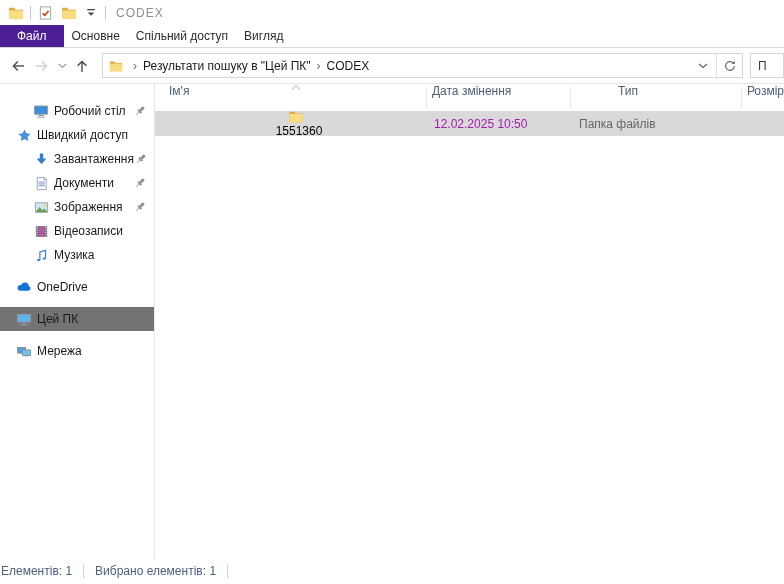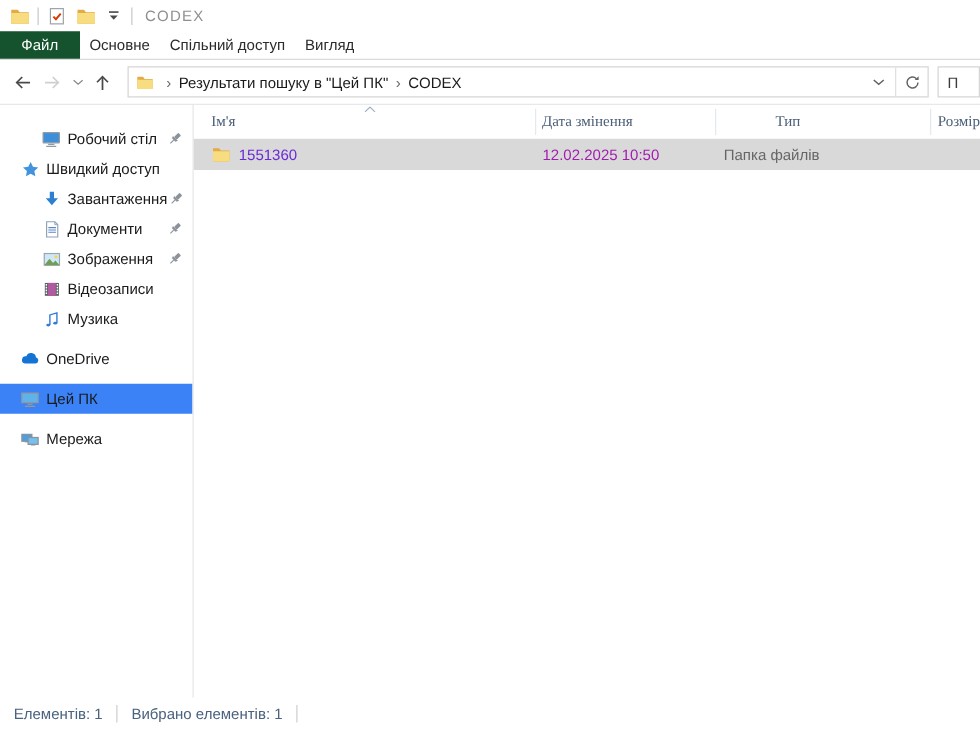--- a/index.html
+++ b/index.html
@@ -10,68 +10,68 @@
   
   .titlebar { height:25px; display:flex; align-items:center; padding-left:7px; flex:none; }
   .titlebar .qat-icon { width:17px; height:17px; display:flex; align-items:center; justify-content:center; }
   .titlebar .sep { width:1px; height:14px; background:#c9c9c9; margin:0 6px; }
   .title-text { color:#8f8f8f; font-size:12px; letter-spacing:1px; margin-left:4px; }
   .qat-drop { margin-left:5px; }
 
   
   .tabstrip { height:23px; display:flex; align-items:stretch; border-bottom:1px solid #d9d9d9; flex:none; }
   .tab { display:flex; align-items:center; padding:0 8px; color:#2b2b2b; cursor:default; }
-  .tab.active { background:#14532d; color:#fff; padding:0 17px; }
+  .tab.active { background:#4c1d95; color:#fff; padding:0 17px; }
 
   
   .navbar { height:36px; display:flex; align-items:center; padding:0 0 0 6px; border-bottom:1px solid #e8e8e8; flex:none; }
   .nav-btn { width:24px; height:24px; display:flex; align-items:center; justify-content:center; flex:none; }
   .nav-btn.small { width:16px; }
   .addressbar { flex:1; height:25px; border:1px solid #d6d6d6; display:flex; align-items:center; margin-left:8px; margin-right:7px; background:#fff; min-width:0; }
   .addressbar .crumb-icon { margin:0 4px 0 6px; display:flex; }
   .crumb-sep { color:#6a6a6a; padding:0 6px; font-size:12px; }
   .crumb { color:#1a1a1a; white-space:nowrap; }
   .addr-right { margin-left:auto; display:flex; align-items:center; height:100%; }
   .addr-drop { width:26px; height:100%; display:flex; align-items:center; justify-content:center; }
   .addr-refresh { width:26px; height:100%; border-left:1px solid #e0e0e0; display:flex; align-items:center; justify-content:center; }
   .searchbox { width:34px; height:25px; border:1px solid #d6d6d6; flex:none; display:flex; align-items:center; padding-left:7px; color:#3c3c3c; overflow:hidden; }
 
   
   .content { flex:1; display:flex; min-height:0; }
   .sidebar { width:155px; flex:none; border-right:1px solid #e8e8e8; padding-top:15px; overflow:hidden; }
   .side-item { height:24px; display:flex; align-items:center; padding-left:16px; cursor:default; }
   .side-item.lvl1 { padding-left:33px; }
-  .side-item.selected { background:#3b82f6; }
+  .side-item.selected { background:#737373; }
   .sicon { width:16px; height:16px; flex:none; display:flex; align-items:center; justify-content:center; margin-right:5px; }
   .slabel { white-space:nowrap; color:#1a1a1a; }
   .pin { margin-left:auto; margin-right:7px; display:flex; width:14px; height:14px; }
   .side-gap { height:8px; }
 
   .main { flex:1; min-width:0; display:flex; flex-direction:column; }
   .cols { height:27px; display:flex; align-items:center; flex:none; position:relative; }
-  .col { height:100%; display:flex; align-items:center; color:#4c6078; padding-left:5px; position:relative;font-family:Liberation Serif, serif; }
+  .col { height:100%; display:flex; color:#4c6078; padding-left:5px; position:relative; }
   .col.c-name { width:274px; padding-left:14px; }
   .col.c-date { width:145px; }
   .col.c-type { width:130px;margin-left:42px; }
   .col.c-size { flex:1; }
   .col .colsep { position:absolute; right:0; top:3px; bottom:3px; width:1px; background:#e3e9f0; }
   .sort-arrow { position:absolute; left:136px; top:1px; }
 
   .filerow { height:25px; display:flex; align-items:center; flex:none; }
   .filerow.selected { background:#d9d9d9; }
   .cell { overflow:hidden; white-space:nowrap; padding-left:5px; }
-  .cell.c-name { width:274px; padding-left:14px; display:flex; align-items:center; color:#6d28d9; }
+  .cell.c-name { width:274px; padding-left:14px; display:flex; align-items:center; color:#000000;flex-direction:column; }
   .cell.c-name .ficon { margin-right:6px; display:flex; flex:none; }
   .cell.c-date { width:145px; color:#a21caf; }
   .cell.c-type { width:130px; color:#666; }
   .cell.c-size { flex:1; color:#666; }
   .filearea-rest { flex:1; }
 
   
-  .statusbar { height:26px; flex:none; display:flex; align-items:center; padding-left:11px; color:#4a617f; }
+  .statusbar { height:26px; flex:none; display:flex; align-items:center; padding-left:1px; color:#4a617f; }
   .statusbar .vdiv { width:1px; height:14px; background:#d0d0d0; margin:0 11px; }
   svg { display:block; }
 </style>
 </head>
 <body>
 
 <div class="window">
 
   <div class="titlebar">
     <span class="qat-icon">

